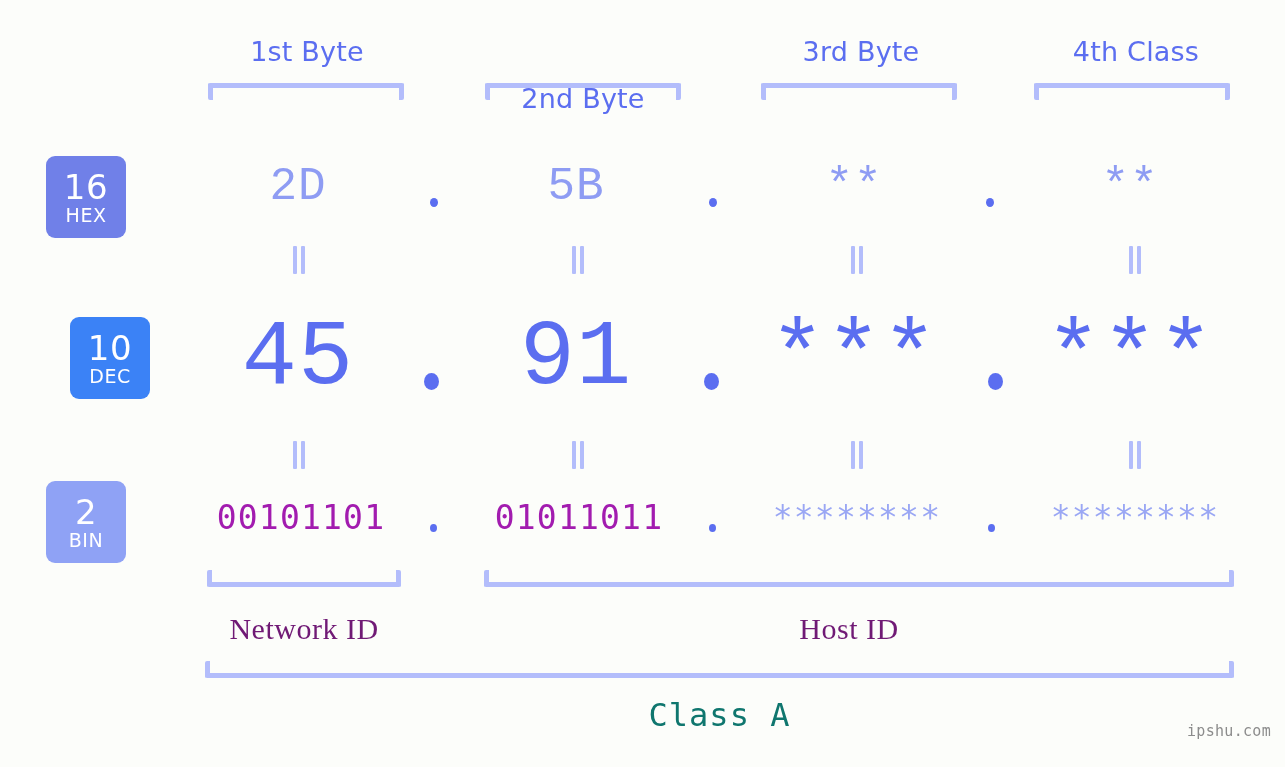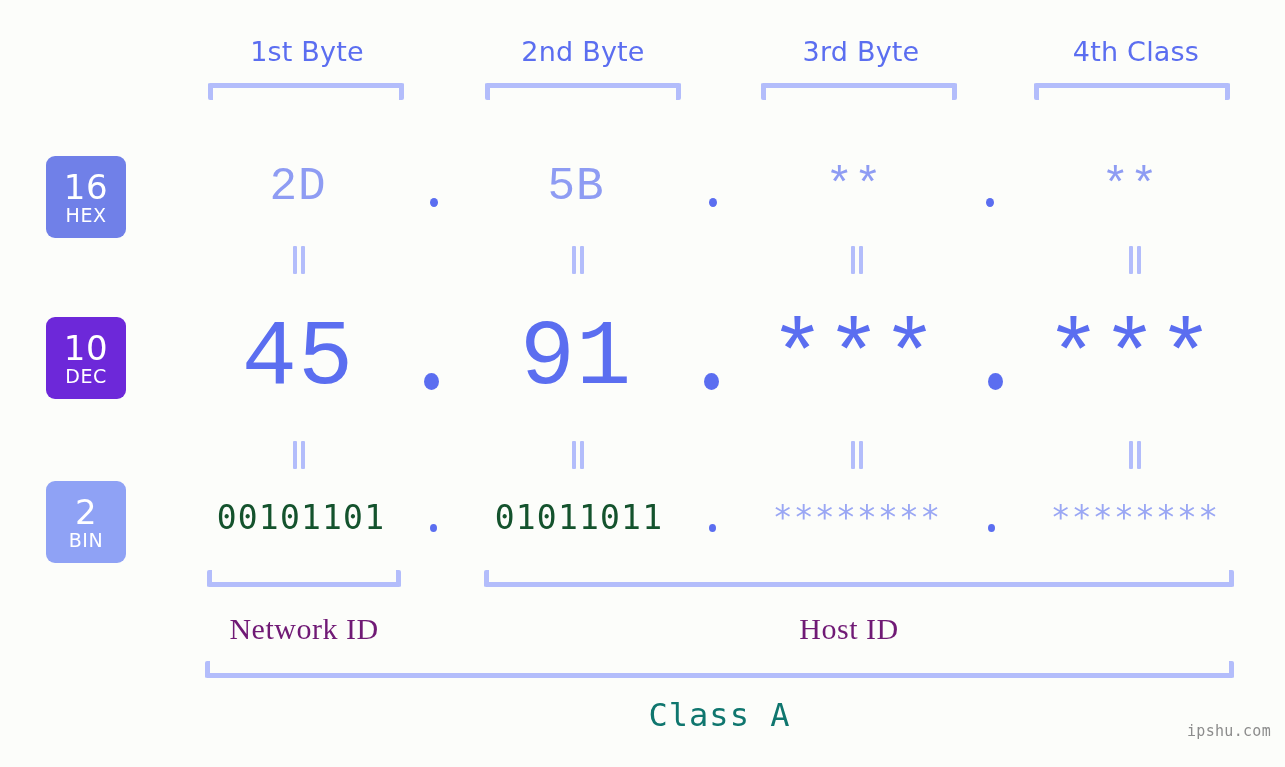--- a/index.html
+++ b/index.html
@@ -95,21 +95,21 @@
     font-size: 92px;
     color: #5b6ef0;
     top: 305px;
     height: 108px;
     line-height: 108px;
     letter-spacing: 1px;
   }
   .row-bin .cell {
     font-family: "DejaVu Sans Mono", monospace;
     font-size: 33px;
-    color: #14532d;
+    color: #a21caf;
     top: 495px;
     height: 46px;
     line-height: 46px;
     letter-spacing: 1.2px;
   }
   .row-bin .cell.masked { color: #9aa7f4; }
 
   
   .dot {
     position: absolute;
@@ -170,34 +170,34 @@
     color: #8c8c8c;
     letter-spacing: 0.3px;
   }
 </style>
 </head>
 <body>
 
 <div id="stage">
 
   <div class="byte-label" style="left:196px; width:222px;">1st Byte</div>
-  <div class="byte-label" style="left:472px; width:222px;">2nd Byte</div>
+  <div class="byte-label" style="left:472px; width:222px;margin-top:47px;">2nd Byte</div>
   <div class="byte-label" style="left:750px; width:222px;">3rd Byte</div>
   <div class="byte-label" style="left:1025px; width:222px;">4th Class</div>
 
   <div class="bracket-top" style="left:208px; top:83px; width:196px;"></div>
   <div class="bracket-top" style="left:485px; top:83px; width:196px;"></div>
   <div class="bracket-top" style="left:761px; top:83px; width:196px;"></div>
   <div class="bracket-top" style="left:1034px; top:83px; width:196px;"></div>
 
   <div class="badge" style="top:156px; background:#7080e8;">
     <span class="num">16</span>
     <span class="nm">HEX</span>
   </div>
-  <div class="badge" style="top:317px; background:#6d28d9;">
+  <div class="badge" style="top:317px; background:#3b82f6;margin-left:24px;">
     <span class="num">10</span>
     <span class="nm">DEC</span>
   </div>
   <div class="badge" style="top:481px; background:#8fa2f5;">
     <span class="num">2</span>
     <span class="nm">BIN</span>
   </div>
 
   <div class="row-hex">
     <div class="cell" style="left:196px; width:204px;">2D</div>

